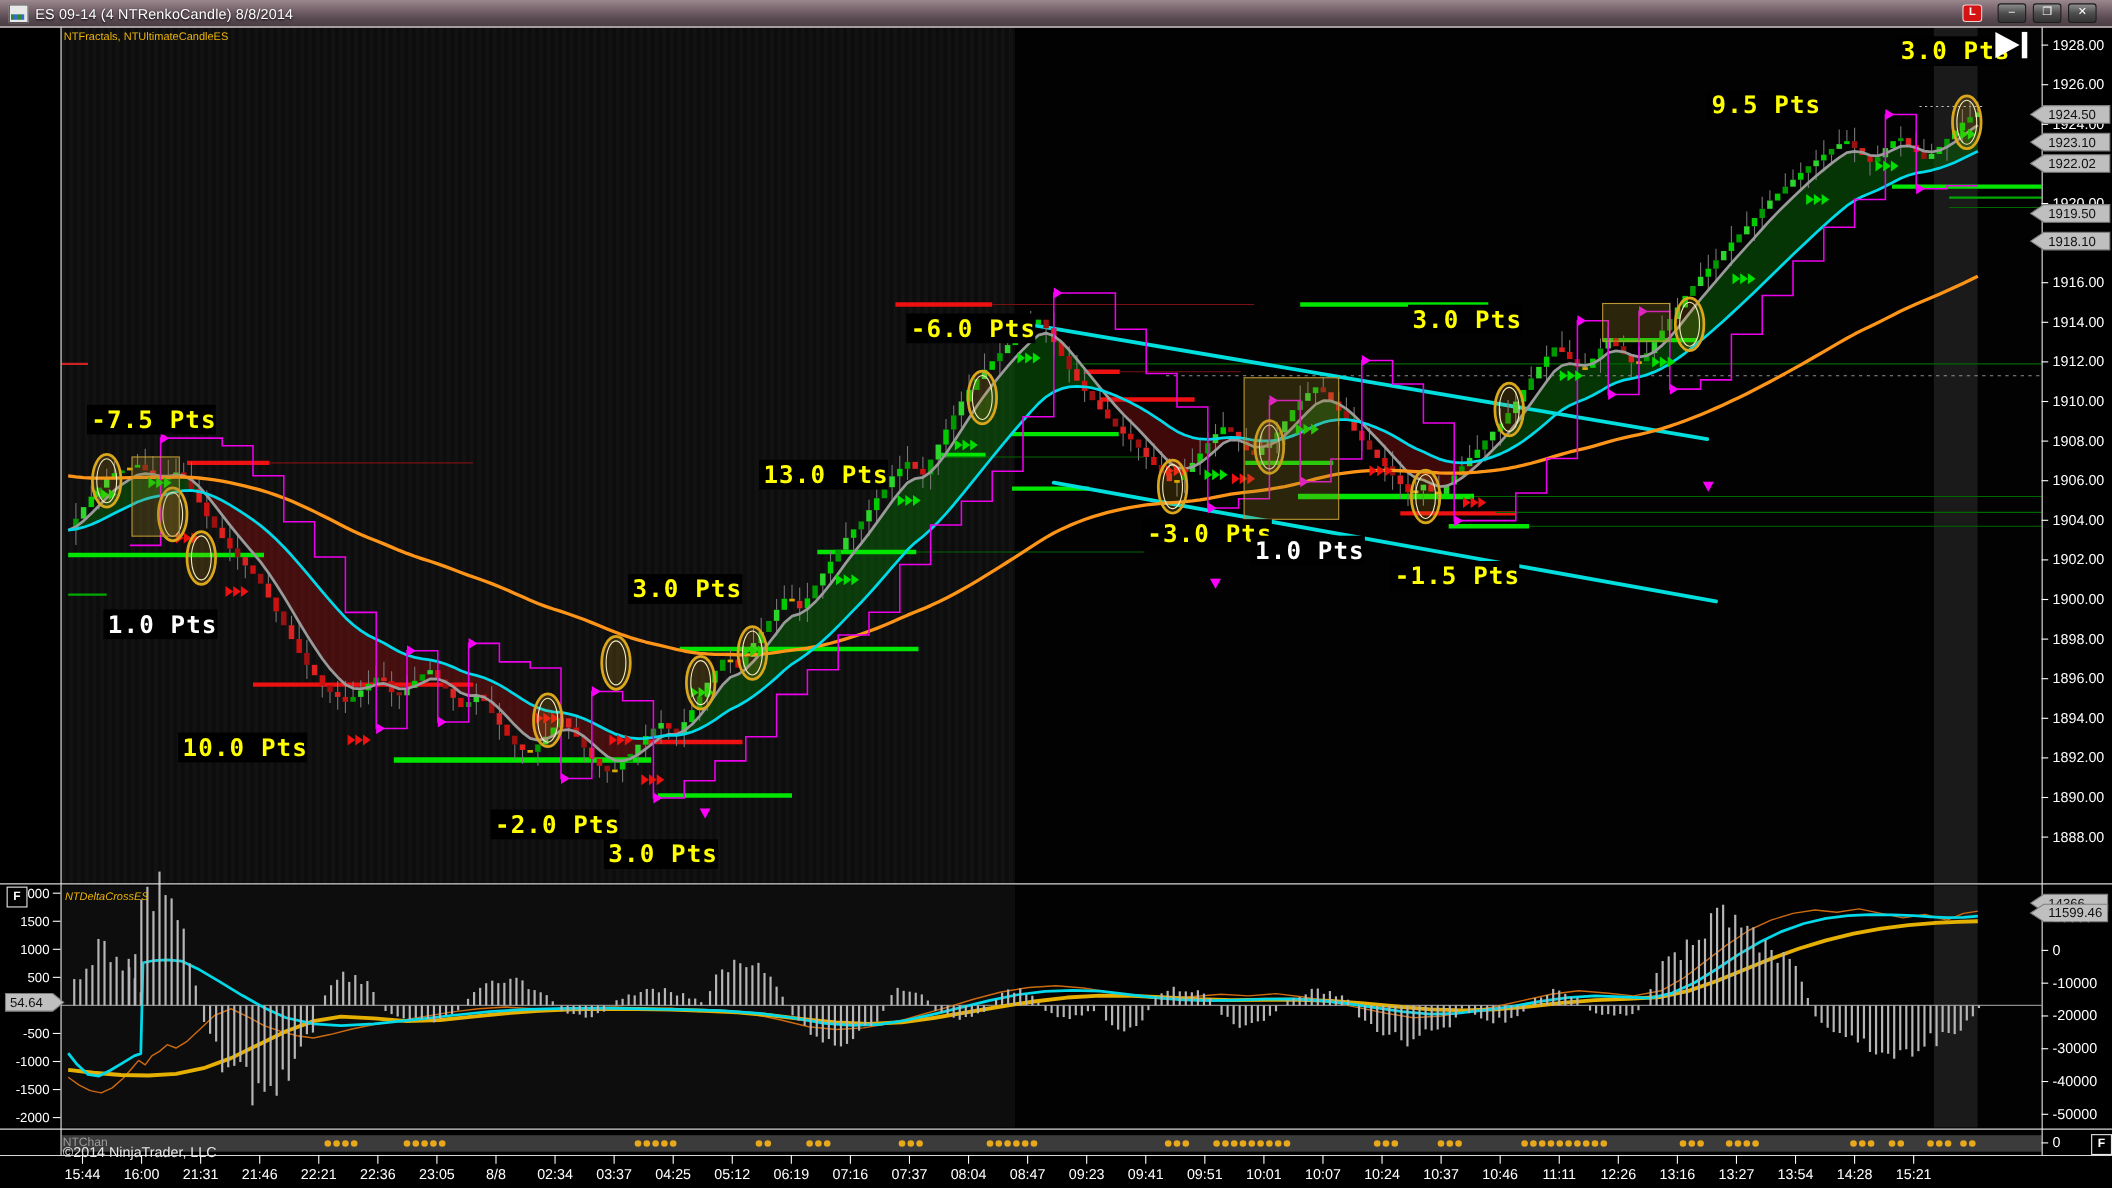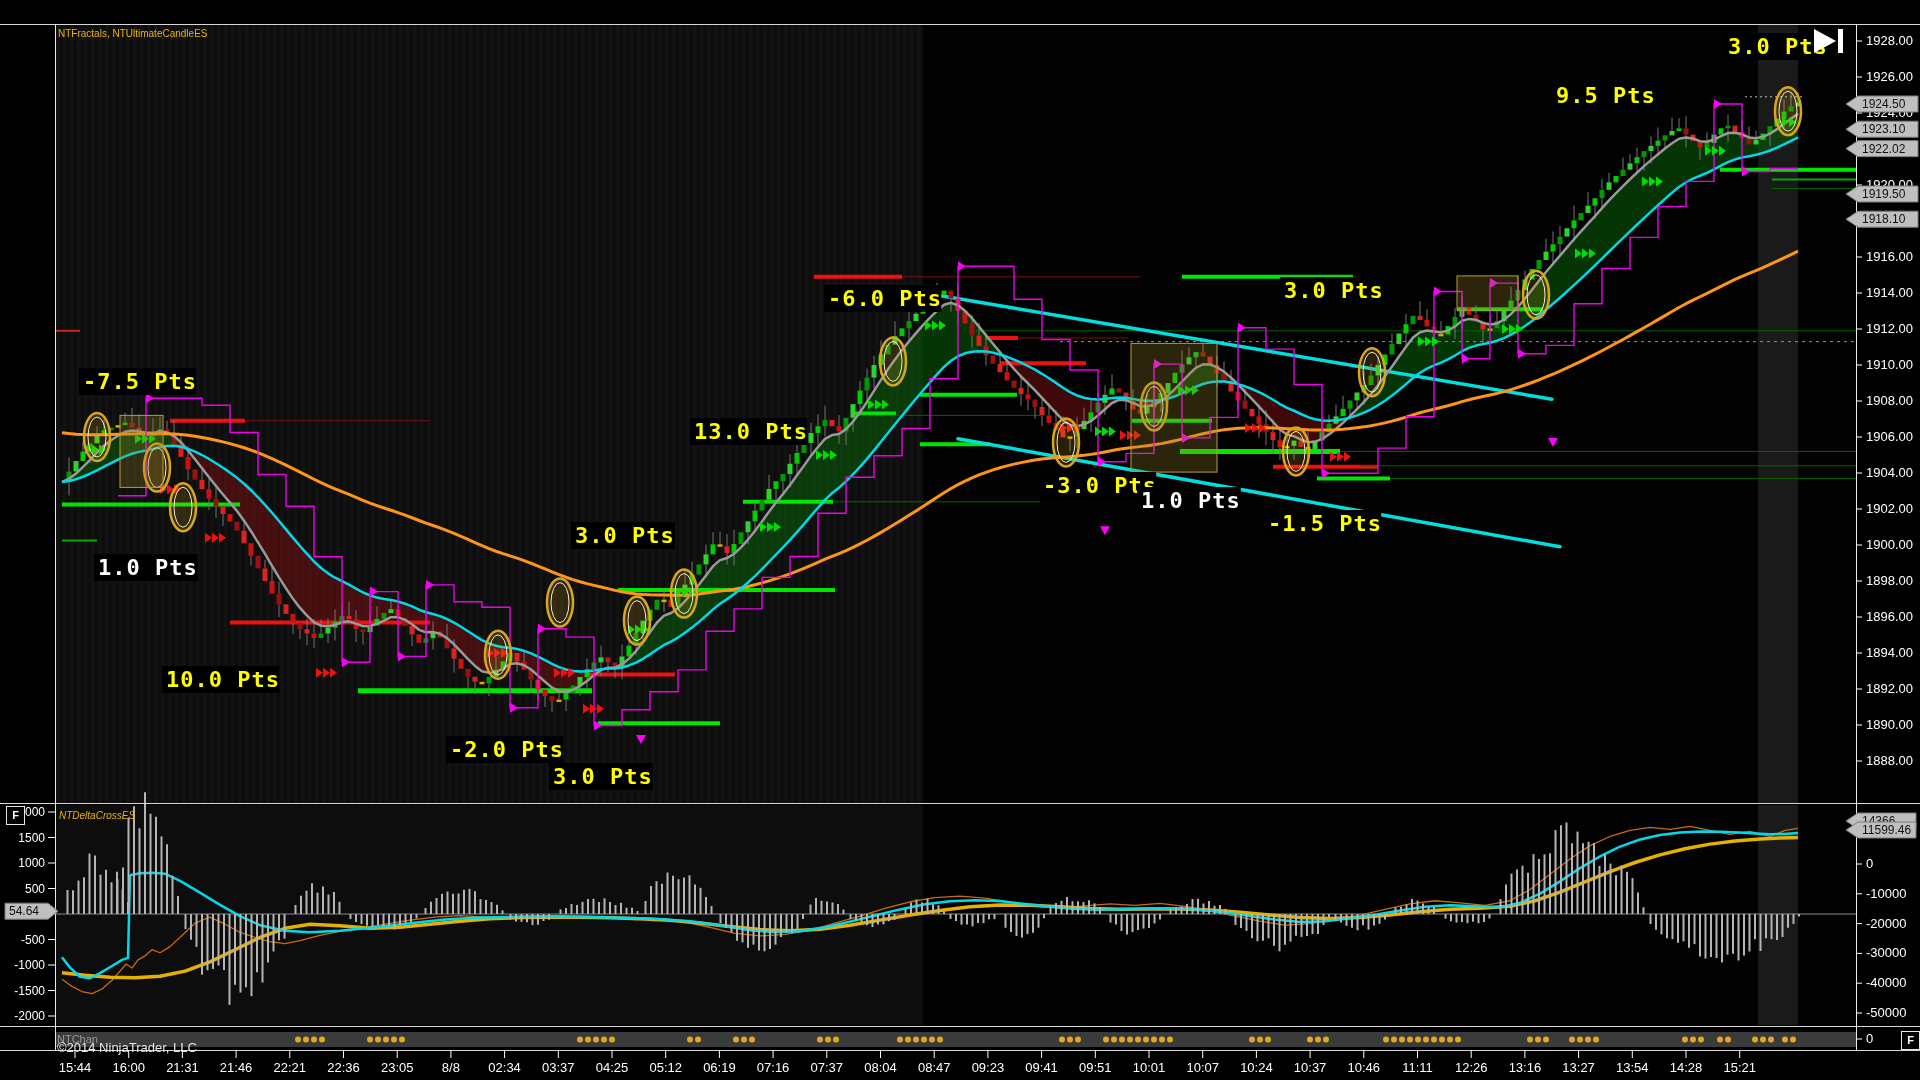--- a/index.html
+++ b/index.html
@@ -1343,20 +1343,30 @@
         <text x="1686" y="1072" fill="#fff" font-size="13px" text-anchor="middle">14:28</text>
         <line x1="1739.7" y1="1050" x2="1739.7" y2="1058" stroke="#fff" stroke-width="1"></line>
         <text x="1739.7" y="1072" fill="#fff" font-size="13px" text-anchor="middle">15:21</text>
       </g>
       <g>
         <path d="M1814,29 L1836,41 L1814,53 Z" fill="#fff"></path>
         <rect x="1838" y="29" width="5" height="24" fill="#fff"></rect>
       </g>
     </svg>
 
+  <div class="titlebar">
+    <span class="app-icon"></span>
+    <span class="title-text">ES 09-14 (4 NTRenkoCandle)  8/8/2014</span>
+    <span class="tb-buttons">
+      <span class="tb-btn link">L</span>
+      <span class="tb-btn">–</span>
+      <span class="tb-btn">❐</span>
+      <span class="tb-btn">✕</span>
+    </span>
+  </div>
 
   <div class="overlay panel-label" style="left:58px;top:28px;">NTFractals, NTUltimateCandleES</div>
   <div class="overlay panel-label" style="left:59px;top:810px;font-style:italic;">NTDeltaCrossES</div>
   <div class="overlay dots-label" style="left:57px;top:1033px;text-align:right;">NTChan</div>
   <div class="overlay copyright" style="left:57px;top:1040px;">©2014 NinjaTrader, LLC</div>
 
   <div class="f-btn" style="left:6px;top:806px;">F</div>
   <div class="f-btn" style="left:1901px;top:1031px;">F</div>
 </div>
 

